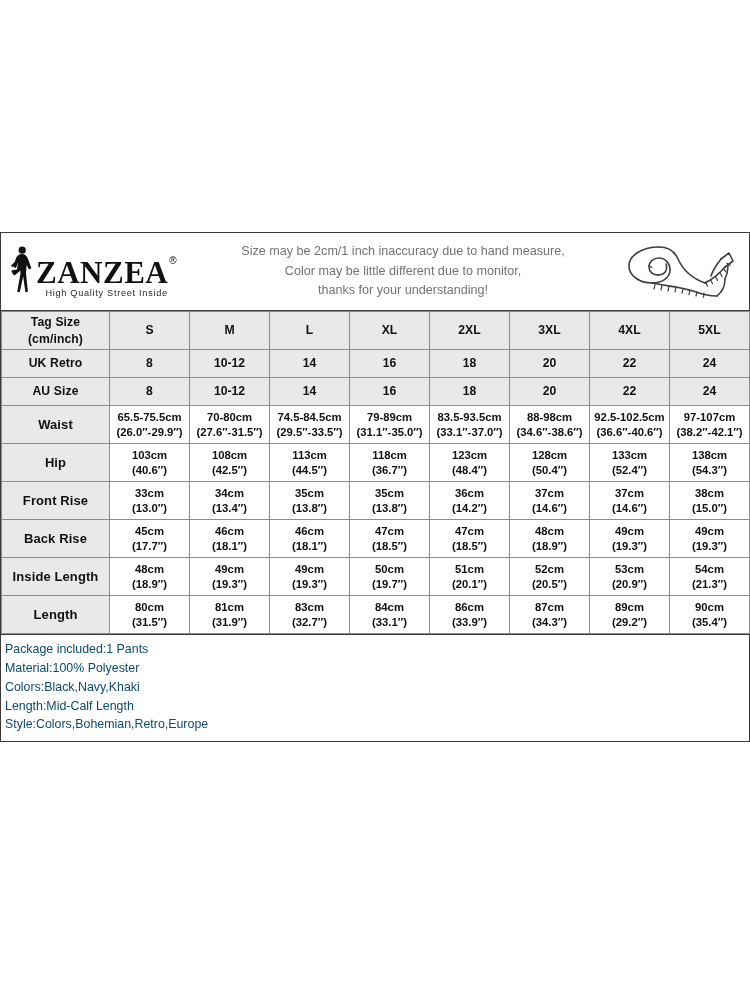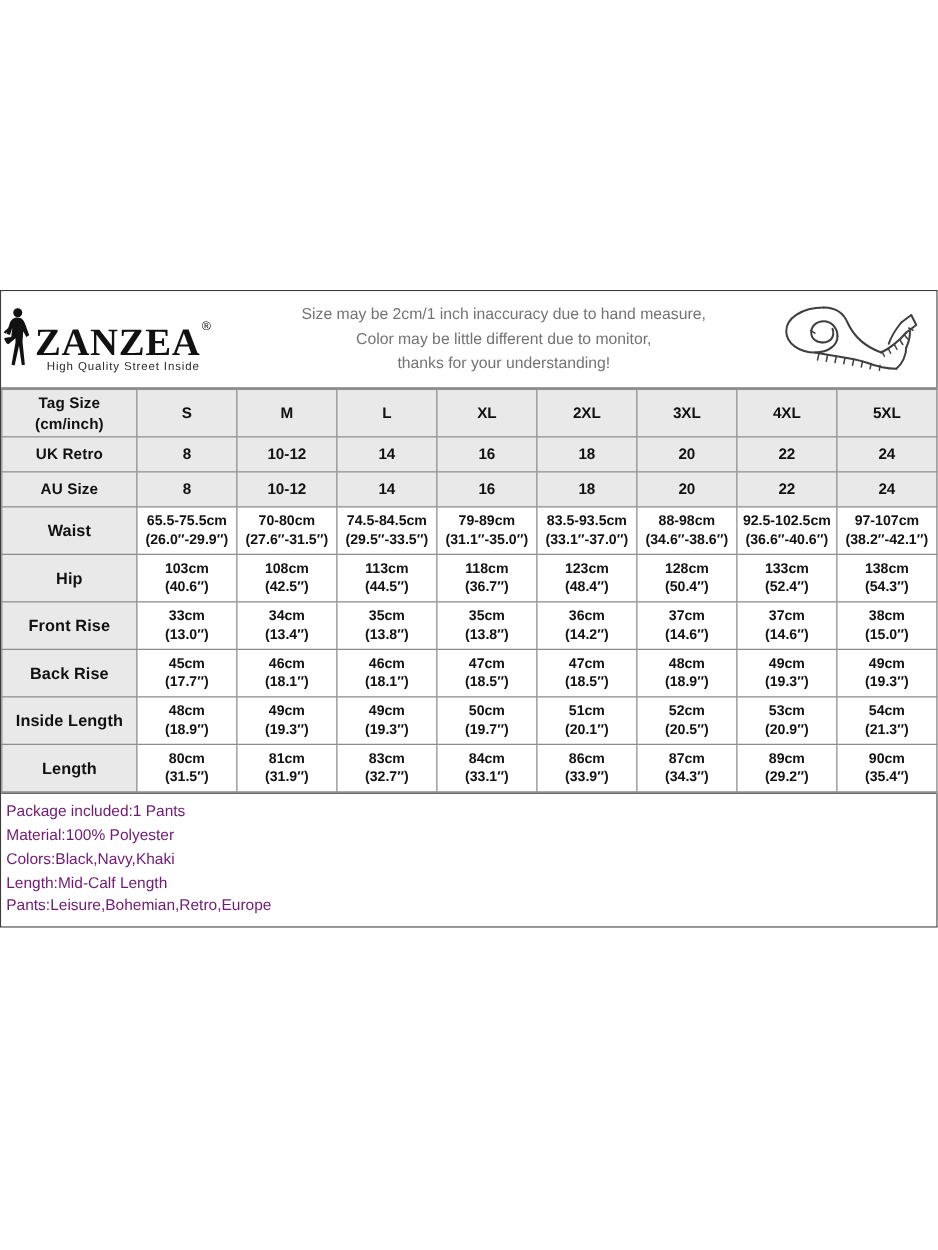--- a/index.html
+++ b/index.html
@@ -44,20 +44,21 @@
     border-bottom: 1px solid #3b3b3b;
     box-sizing: border-box;
     background: #ffffff;
   }
   .band-logo {
     width: 196px;
     flex: 0 0 196px;
     display: flex;
     align-items: center;
     justify-content: flex-start;
+    padding-left: 8px;
     box-sizing: border-box;
   }
   .logo-wrap {
     display: flex;
     align-items: flex-end;
     line-height: 1;
   }
   .logo-figure { flex: 0 0 auto; margin-right: 1px; margin-bottom: 2px; }
   .logo-text { display: flex; flex-direction: column; align-items: center; }
   .logo-word {
@@ -143,21 +144,21 @@
 
   
   .footer {
     border-top: 1px solid #3b3b3b;
     padding: 5px 4px 7px 4px;
     background: #ffffff;
   }
   .footer div {
     font-size: 12.4px;
     line-height: 1.52;
-    color: #701a75;
+    color: #0c4a6e;
     white-space: nowrap;
   }
 </style>
 </head>
 <body>
 
 <div id="page">
 
   <div id="sizechart">
 
@@ -499,17 +500,17 @@
         </tr>
 
       </tbody>
     </table>
 
     <div class="footer">
       <div>Package included:1 Pants</div>
       <div>Material:100% Polyester</div>
       <div>Colors:Black,Navy,Khaki</div>
       <div>Length:Mid-Calf Length</div>
-      <div>Pants:Leisure,Bohemian,Retro,Europe</div>
+      <div>Style:Colors,Bohemian,Retro,Europe</div>
     </div>
 
   </div>
 </div>
 
 </body></html>

